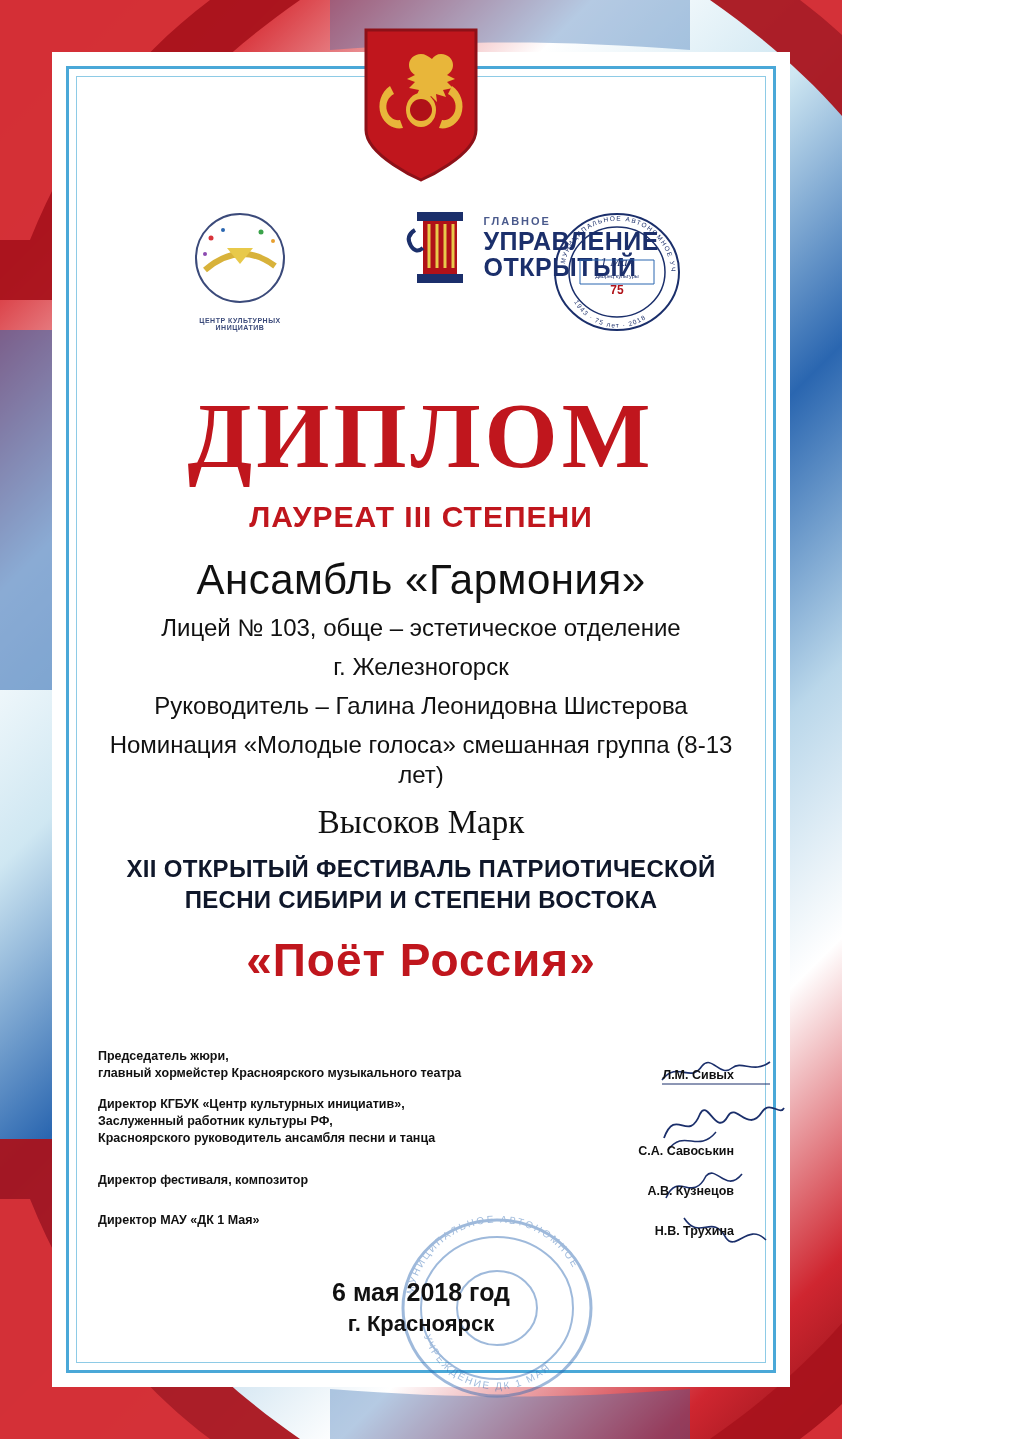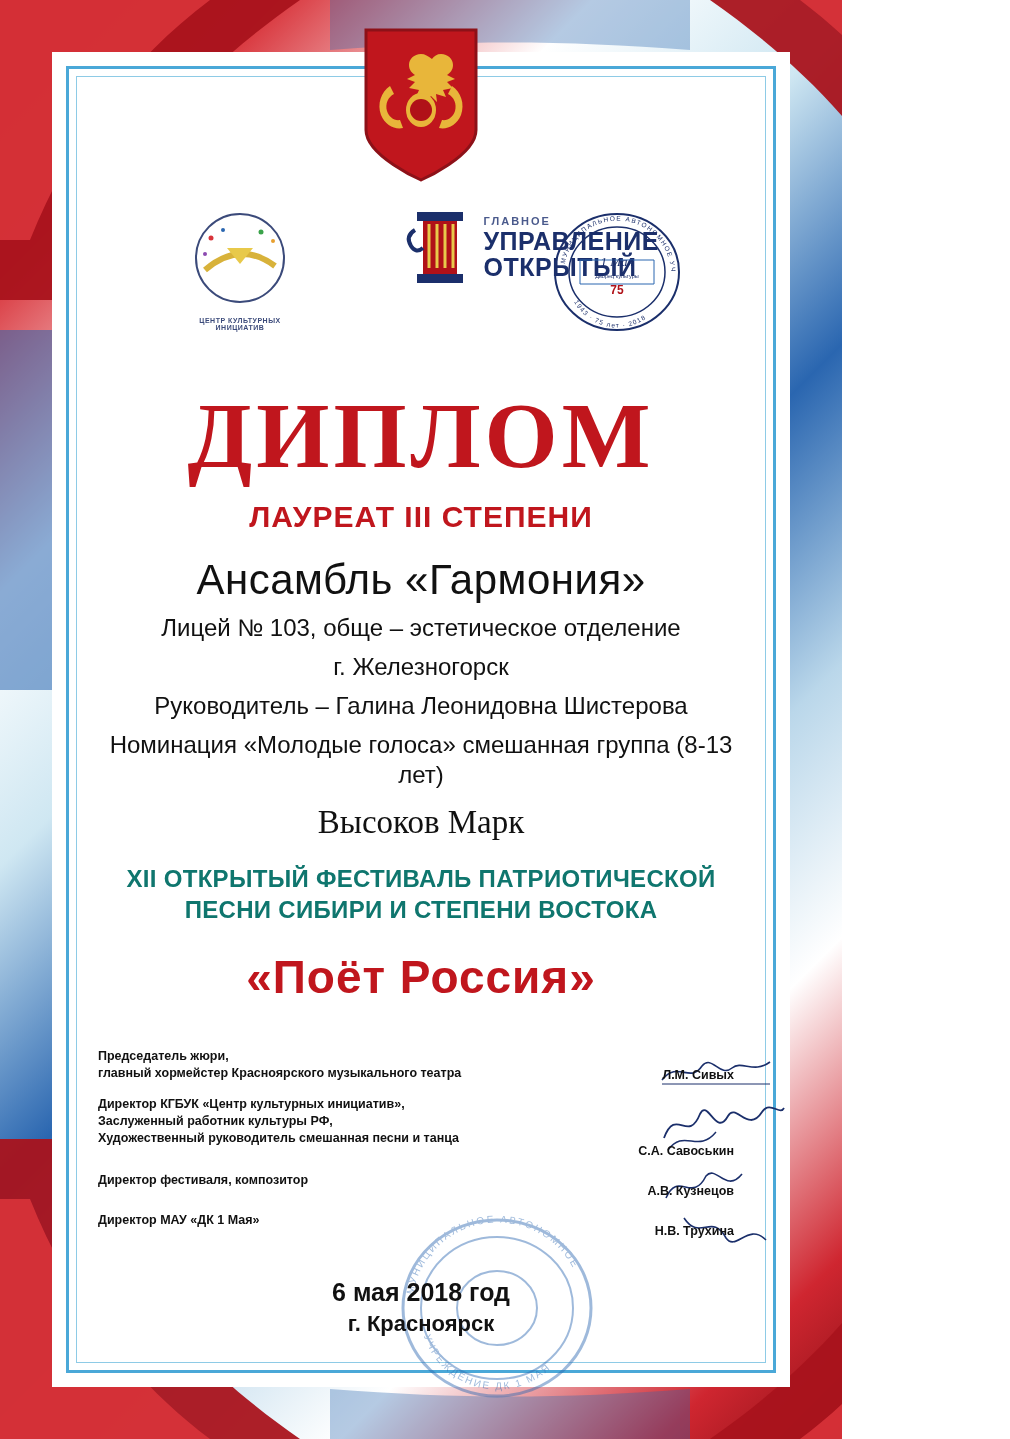--- a/index.html
+++ b/index.html
@@ -156,30 +156,30 @@
   }
   .soloist {
     font-family: "Liberation Serif", serif;
     font-size: 33px;
     color: #111;
     margin-top: 14px;
   }
   .fest-title {
     font-size: 24px;
     font-weight: bold;
-    color: #0f766e;
-    margin-top: 22px;
+    color: #0f172a;
+    margin-top: 12px;
     line-height: 1.3;
     letter-spacing: .3px;
   }
   .fest-name {
     font-size: 46px;
     font-weight: bold;
     color: #c0161d;
-    margin-top: 25px;
+    margin-top: 18px;
     letter-spacing: 1px;
   }
 
   
   .signatures {
     position: absolute;
     left: 8px;
     right: 8px;
     top: 960px;
     text-align: left;
@@ -373,21 +373,21 @@
           <path d="M4,26 C20,6 32,30 44,12 C54,0 62,24 74,14 C84,6 96,20 112,8" fill="none" stroke="#1b2f6b" stroke-width="1.6"></path>
           <line x1="4" y1="30" x2="112" y2="30" stroke="#1b2f6b" stroke-width="1"></line>
         </svg>
         <div class="sig-name">Л.М. Сивых</div>
       </div>
 
       <div class="sig-row" style="min-height:62px;">
         <div class="sig-left">
           <div>Директор КГБУК «Центр культурных инициатив»,</div>
           <div>Заслуженный работник культуры РФ,</div>
-          <div>Художественный руководитель смешанная песни и танца</div>
+          <div>Красноярского руководитель ансамбля песни и танца</div>
         </div>
         <svg class="scribble" style="bottom:0;" width="130" height="60" viewBox="0 0 130 60">
           <path d="M6,40 C18,8 30,46 42,16 C50,0 58,40 70,18 C78,4 90,36 104,14 C112,2 122,18 126,10" fill="none" stroke="#1b2f6b" stroke-width="1.8"></path>
           <path d="M10,52 C26,30 40,56 58,34" fill="none" stroke="#1b2f6b" stroke-width="1.4"></path>
         </svg>
         <div class="sig-name">С.А. Савоськин</div>
       </div>
 
       <div class="sig-row">
         <div class="sig-left">

